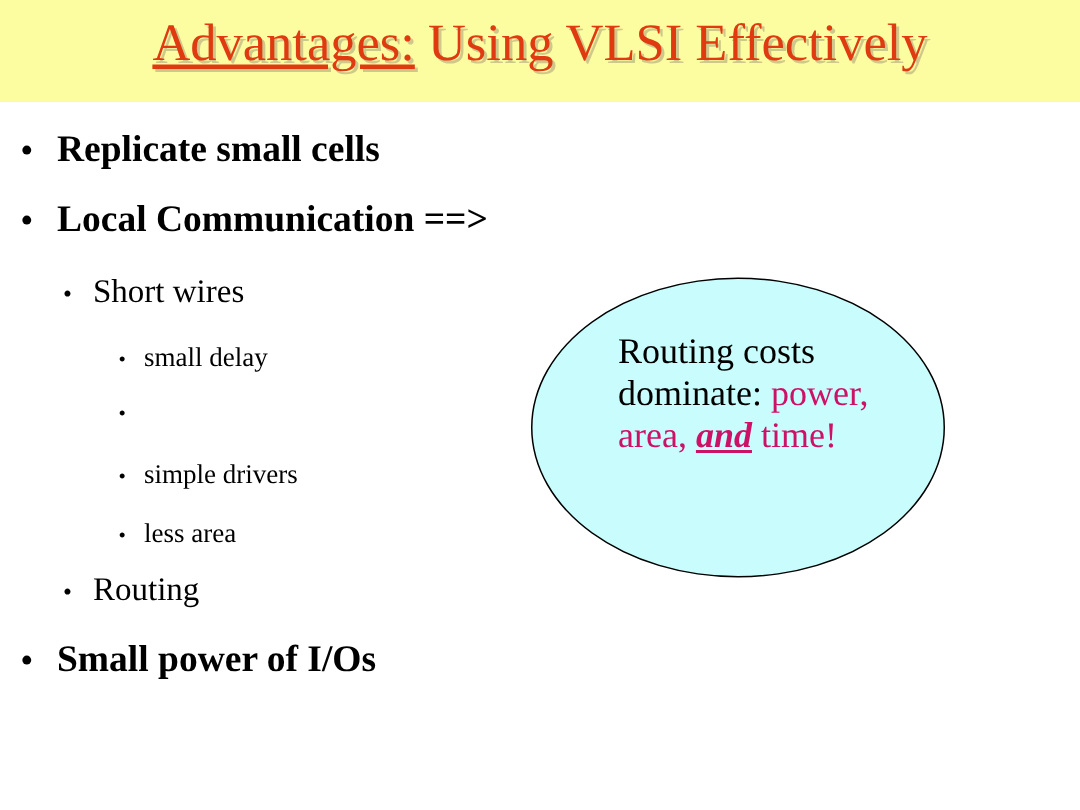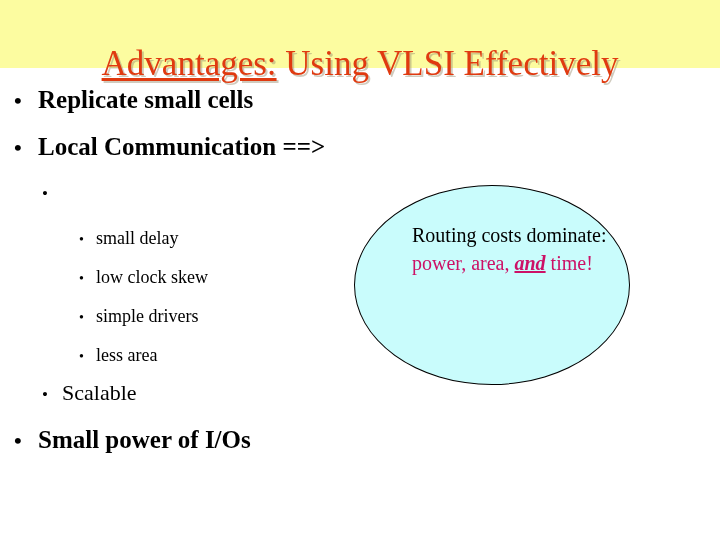--- a/index.html
+++ b/index.html
@@ -30,21 +30,20 @@
     top: 4px;
     width: 720px;
     text-align: center;
     font-size: 35px;
     line-height: 50px;
     font-weight: normal;
     color: #e03a10;
     letter-spacing: 0px;
     text-shadow: 2px 2px 0 rgba(150,140,110,0.45);
     white-space: nowrap;
-    margin-top: 35px;
   }
   #slide-title .underlined {
     text-decoration: underline;
     text-decoration-thickness: 3px;
     text-underline-offset: 3px;
   }
 
   
   #outline {
     position: absolute;
@@ -116,21 +115,21 @@
     background: #c9fcfc;
     border: 1px solid #000000;
     border-radius: 50%;
     box-sizing: border-box;
   }
   #callout-text {
     position: absolute;
     left: 57px;
     top: 35px;
     width: 200px;
-    font-size: 20px;
+    font-size: 24px;
     line-height: 28px;
     color: #000000;
     white-space: normal;
   }
   .accent {
     color: #cc1166;
   }
   .accent-em {
     color: #cc1166;
     font-weight: bold;
@@ -152,45 +151,45 @@
     <span class="bullet-text">Replicate small cells</span>
   </div>
 
   <div class="bullet-row lvl1" style="top:64px;">
     <span class="bullet-mark">•</span>
     <span class="bullet-text">Local Communication ==&gt;</span>
   </div>
 
   <div class="bullet-row lvl2" style="top:113px;">
     <span class="bullet-mark">•</span>
+    <span class="bullet-text">Short wires</span>
   </div>
 
   <div class="bullet-row lvl3" style="top:159px;">
     <span class="bullet-mark">•</span>
     <span class="bullet-text">small delay</span>
   </div>
 
   <div class="bullet-row lvl3" style="top:198px;">
     <span class="bullet-mark">•</span>
-    <span class="bullet-text">low clock skew</span>
   </div>
 
   <div class="bullet-row lvl3" style="top:237px;">
     <span class="bullet-mark">•</span>
     <span class="bullet-text">simple drivers</span>
   </div>
 
   <div class="bullet-row lvl3" style="top:276px;">
     <span class="bullet-mark">•</span>
     <span class="bullet-text">less area</span>
   </div>
 
   <div class="bullet-row lvl2" style="top:312px;">
     <span class="bullet-mark">•</span>
-    <span class="bullet-text">Scalable</span>
+    <span class="bullet-text">Routing</span>
   </div>
 
   <div class="bullet-row lvl1" style="top:357px;">
     <span class="bullet-mark">•</span>
     <span class="bullet-text">Small power of I/Os</span>
   </div>
 
 </div>
 
 <div id="callout-ellipse">

